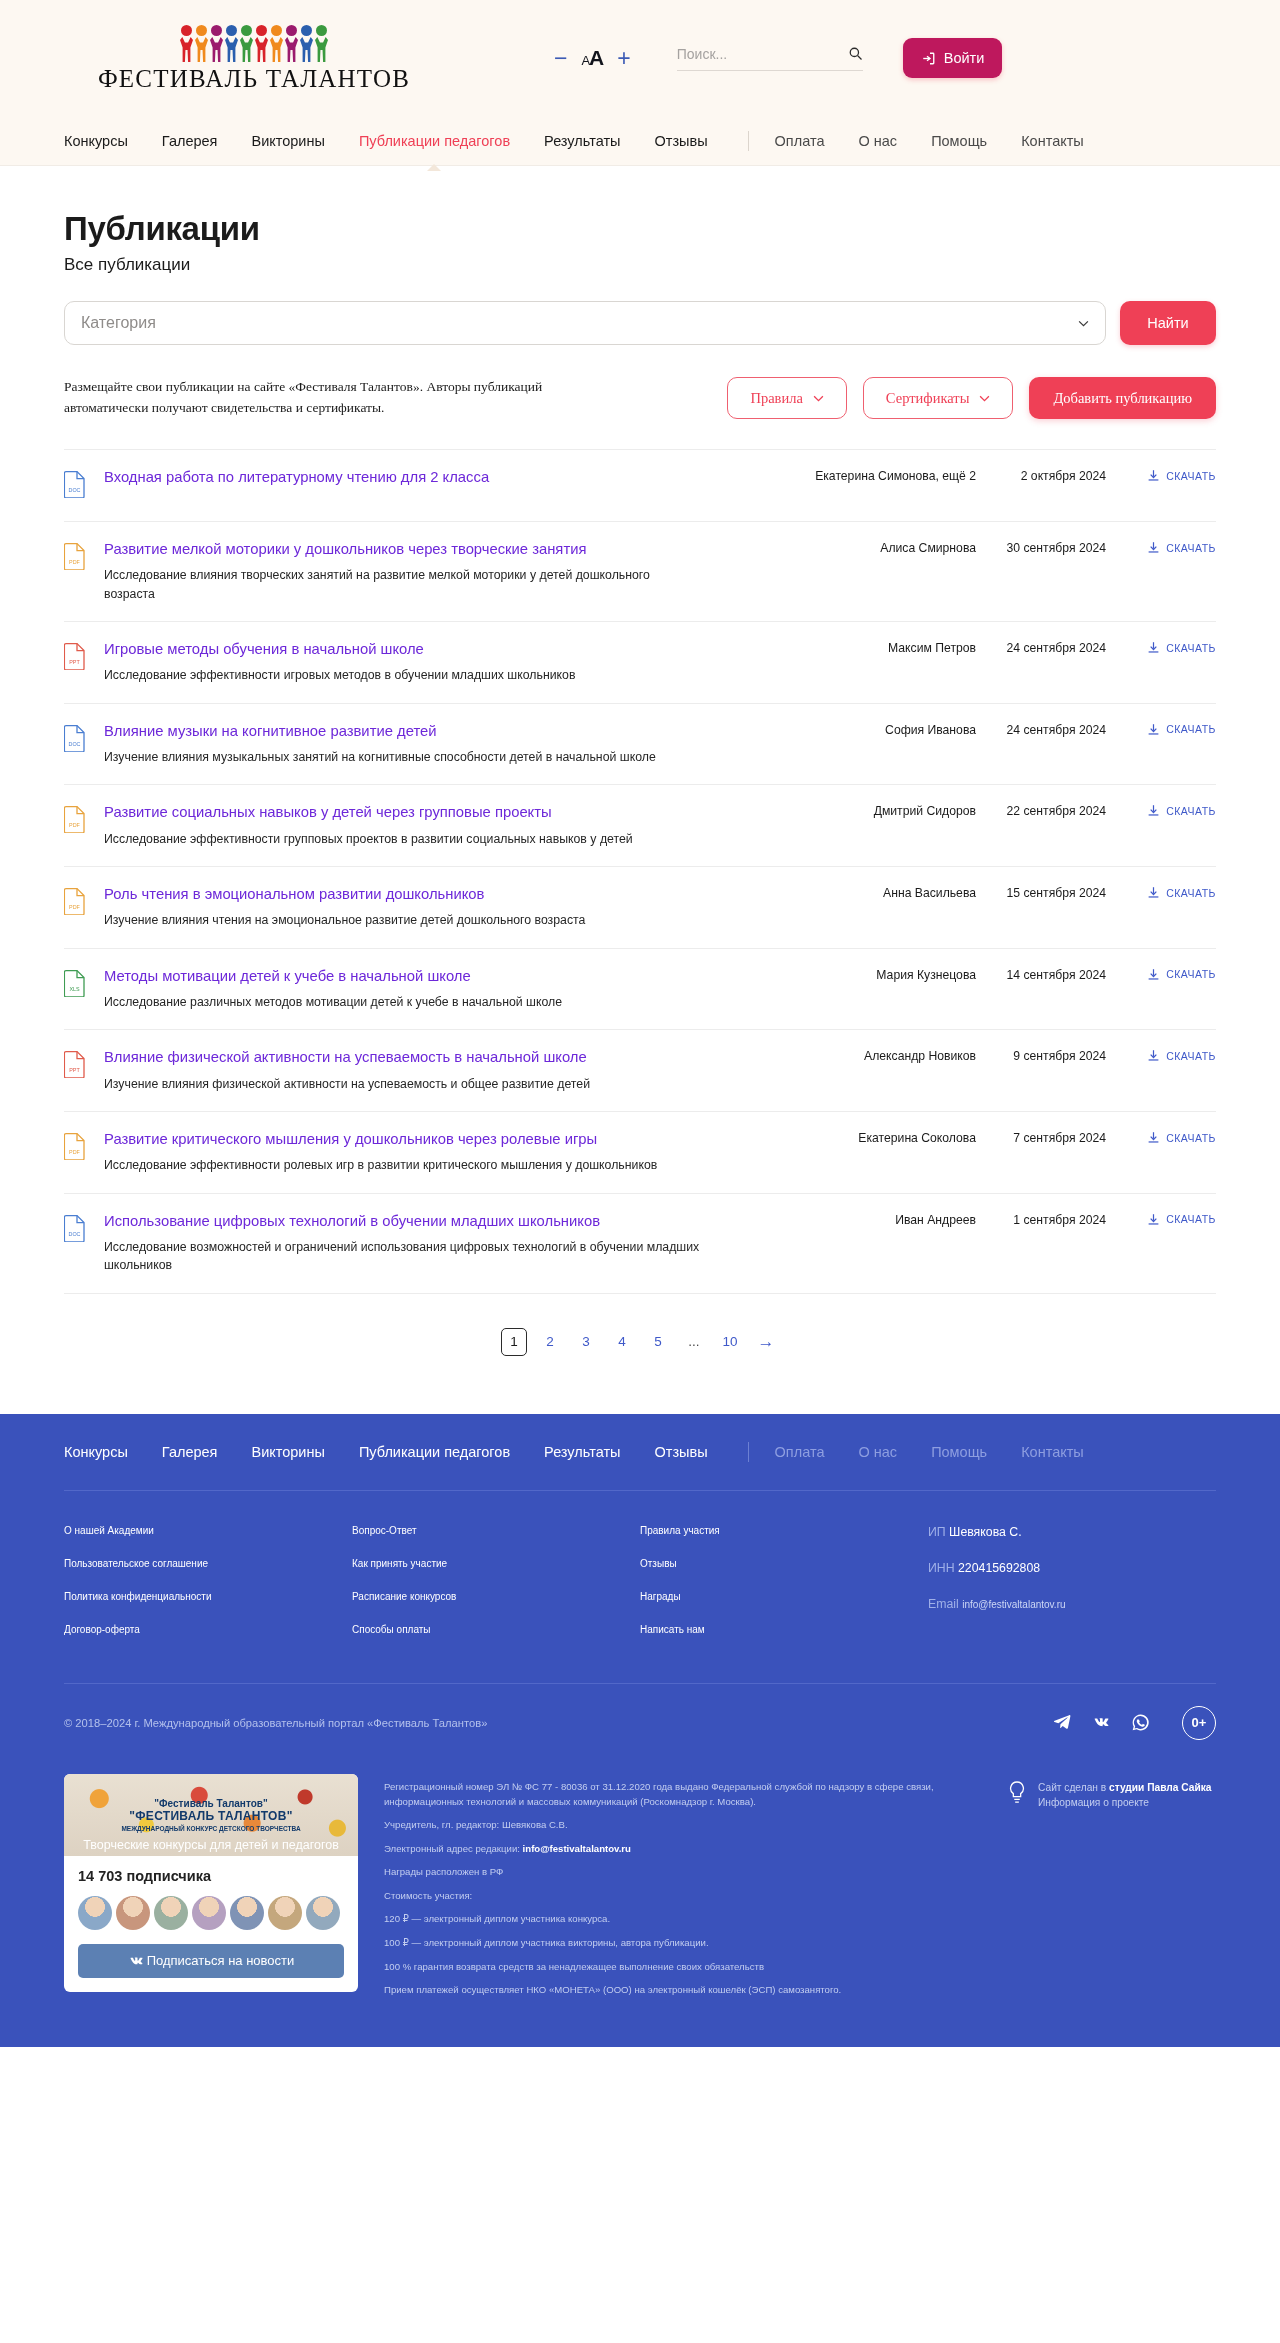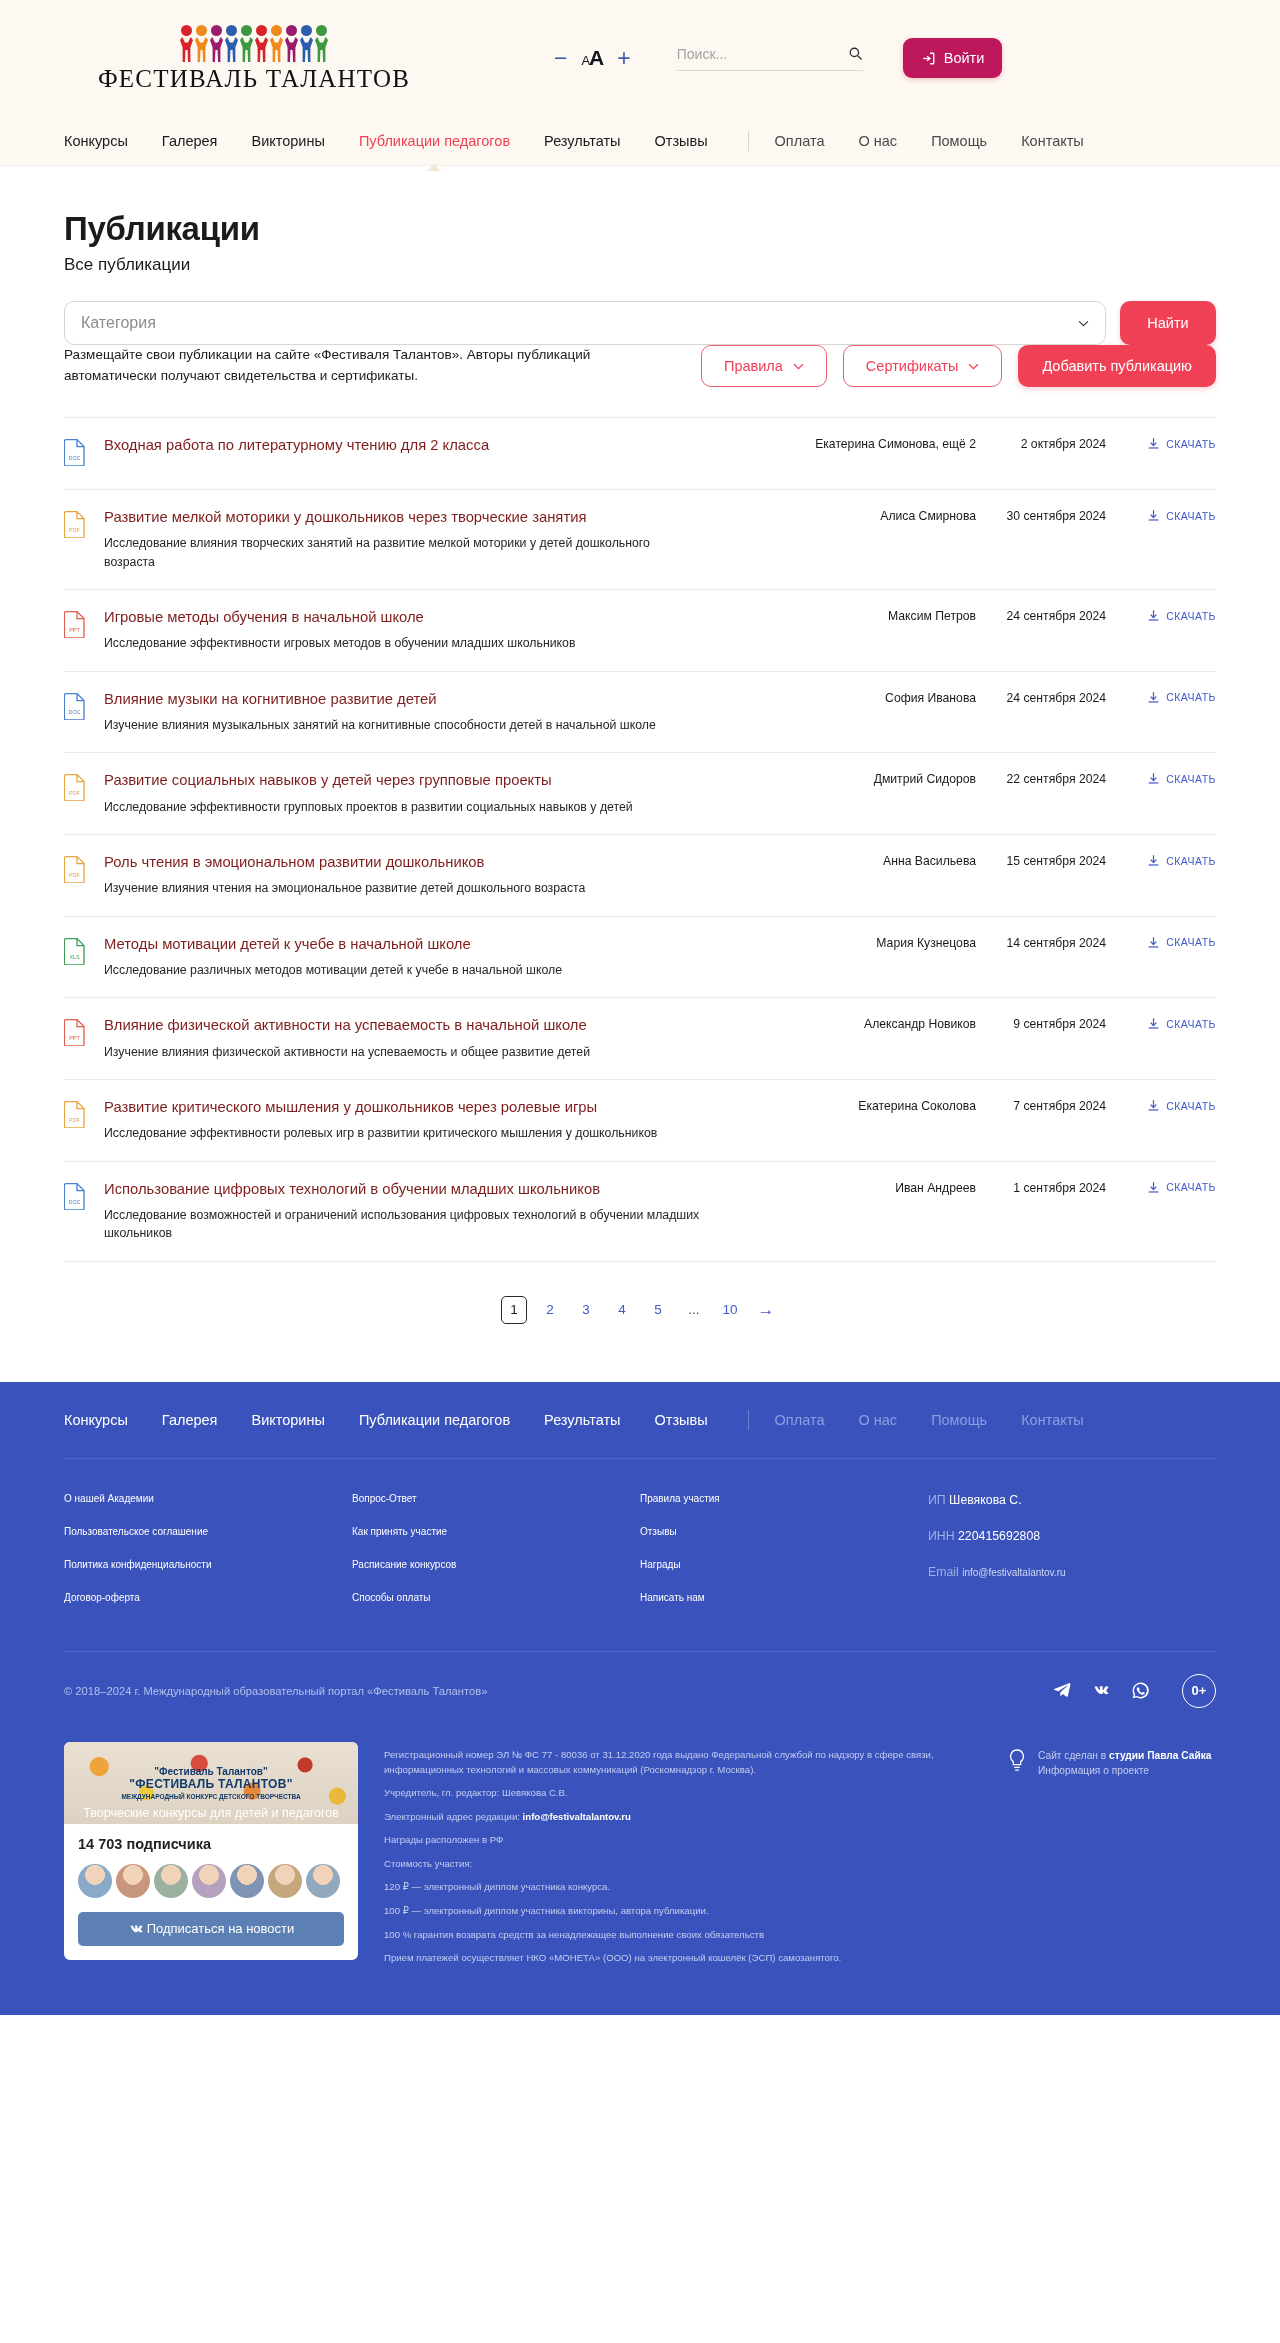--- a/index.html
+++ b/index.html
@@ -115,21 +115,21 @@
   .select-wrap span.ph { color: #8f8c8a; font-size: 16px; }
   .chev { position: absolute; right: 16px; width: 11px; height: 7px; }
   .find-btn {
     width: 96px; height: 44px;
     background: #ef4056; color: #fff;
     border: 0; border-radius: 10px;
     font-size: 14.5px; cursor: pointer; font-family: inherit;
     box-shadow: 0 2px 5px rgba(239,64,86,.25);
   }
 
-  .promo-row { display: flex; align-items: center; gap: 34px; }
+  .promo-row { display: flex; align-items: center; margin-top: 32px; gap: 34px; font-family: Liberation Serif, serif; }
   .promo-text { font-size: 13.5px; line-height: 1.55; max-width: 560px; color: #1b1b1b;}
   .promo-actions { display: flex; gap: 16px; margin-left: auto; }
   .btn-outline {
     border: 1.4px solid #ef6070;
     color: #ef4056;
     background: #fff;
     border-radius: 10px;
     height: 42px; padding: 0 22px;
     font-size: 14.5px;
     display: inline-flex; align-items: center; gap: 10px;
@@ -146,21 +146,21 @@
   .pub-list { margin-top: 30px; border-top: 1px solid #ececec; }
   .pub-row {
     display: flex; align-items: flex-start;
     padding: 18px 0 18px 0;
     border-bottom: 1px solid #ececec;
     min-height: 72px;
   }
   .file-ic { width: 22px; flex: 0 0 22px; margin-right: 18px; margin-top: 2px; }
   .pub-main { flex: 1 1 auto; padding-right: 20px; }
   .pub-title {
-    color: #7f1d1d; font-size: 14.8px; text-decoration: none; display: block;
+    color: #6d28d9; font-size: 14.8px; text-decoration: none; display: block;
     line-height: 1.3;
   }
   .pub-desc { font-size: 12.3px; color: #262626; margin-top: 7px; line-height: 1.5; max-width: 600px;}
   .pub-author { flex: 0 0 190px; text-align: right; font-size: 12.2px; color: #1b1b1b; padding-top: 1px;}
   .pub-date { flex: 0 0 130px; text-align: right; font-size: 12.2px; color: #1b1b1b; padding-top: 1px;}
   .pub-dl {
     flex: 0 0 110px; text-align: right; padding-top: 1px;
     display: flex; align-items: center; justify-content: flex-end; gap: 6px;
     color: #3f59c9; font-size: 10.5px; letter-spacing: .5px; text-decoration: none;
     cursor: pointer;

